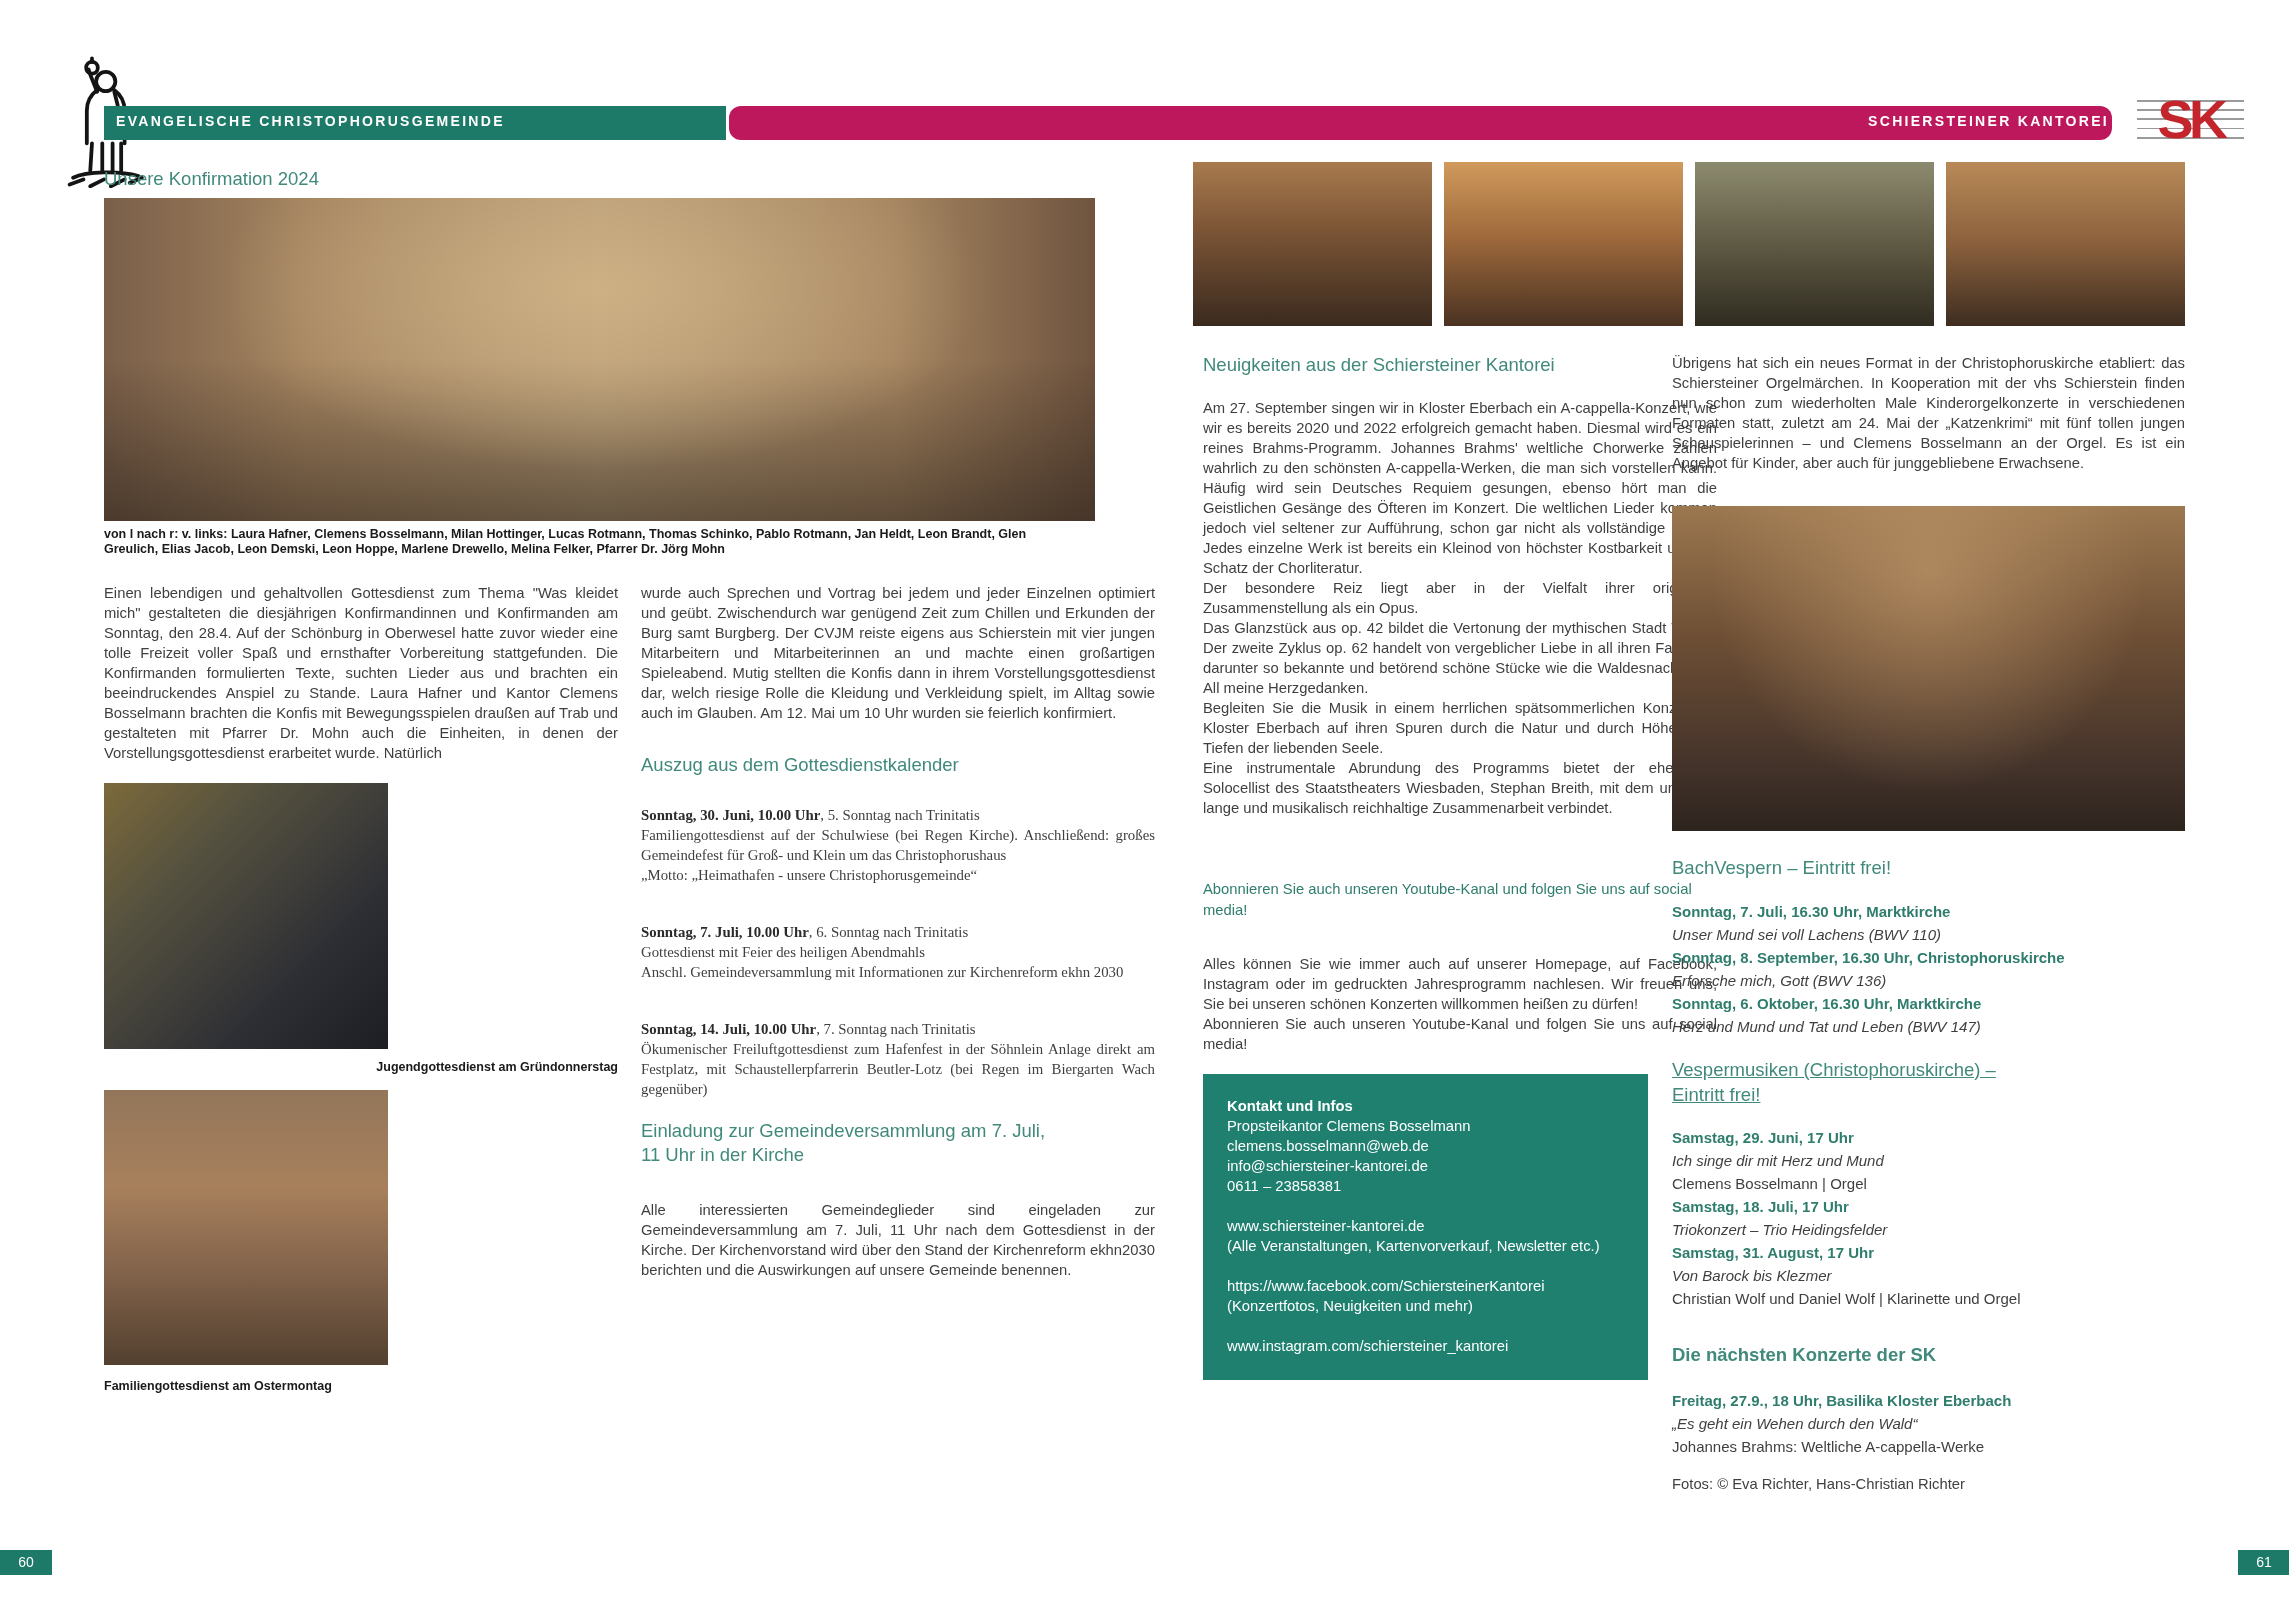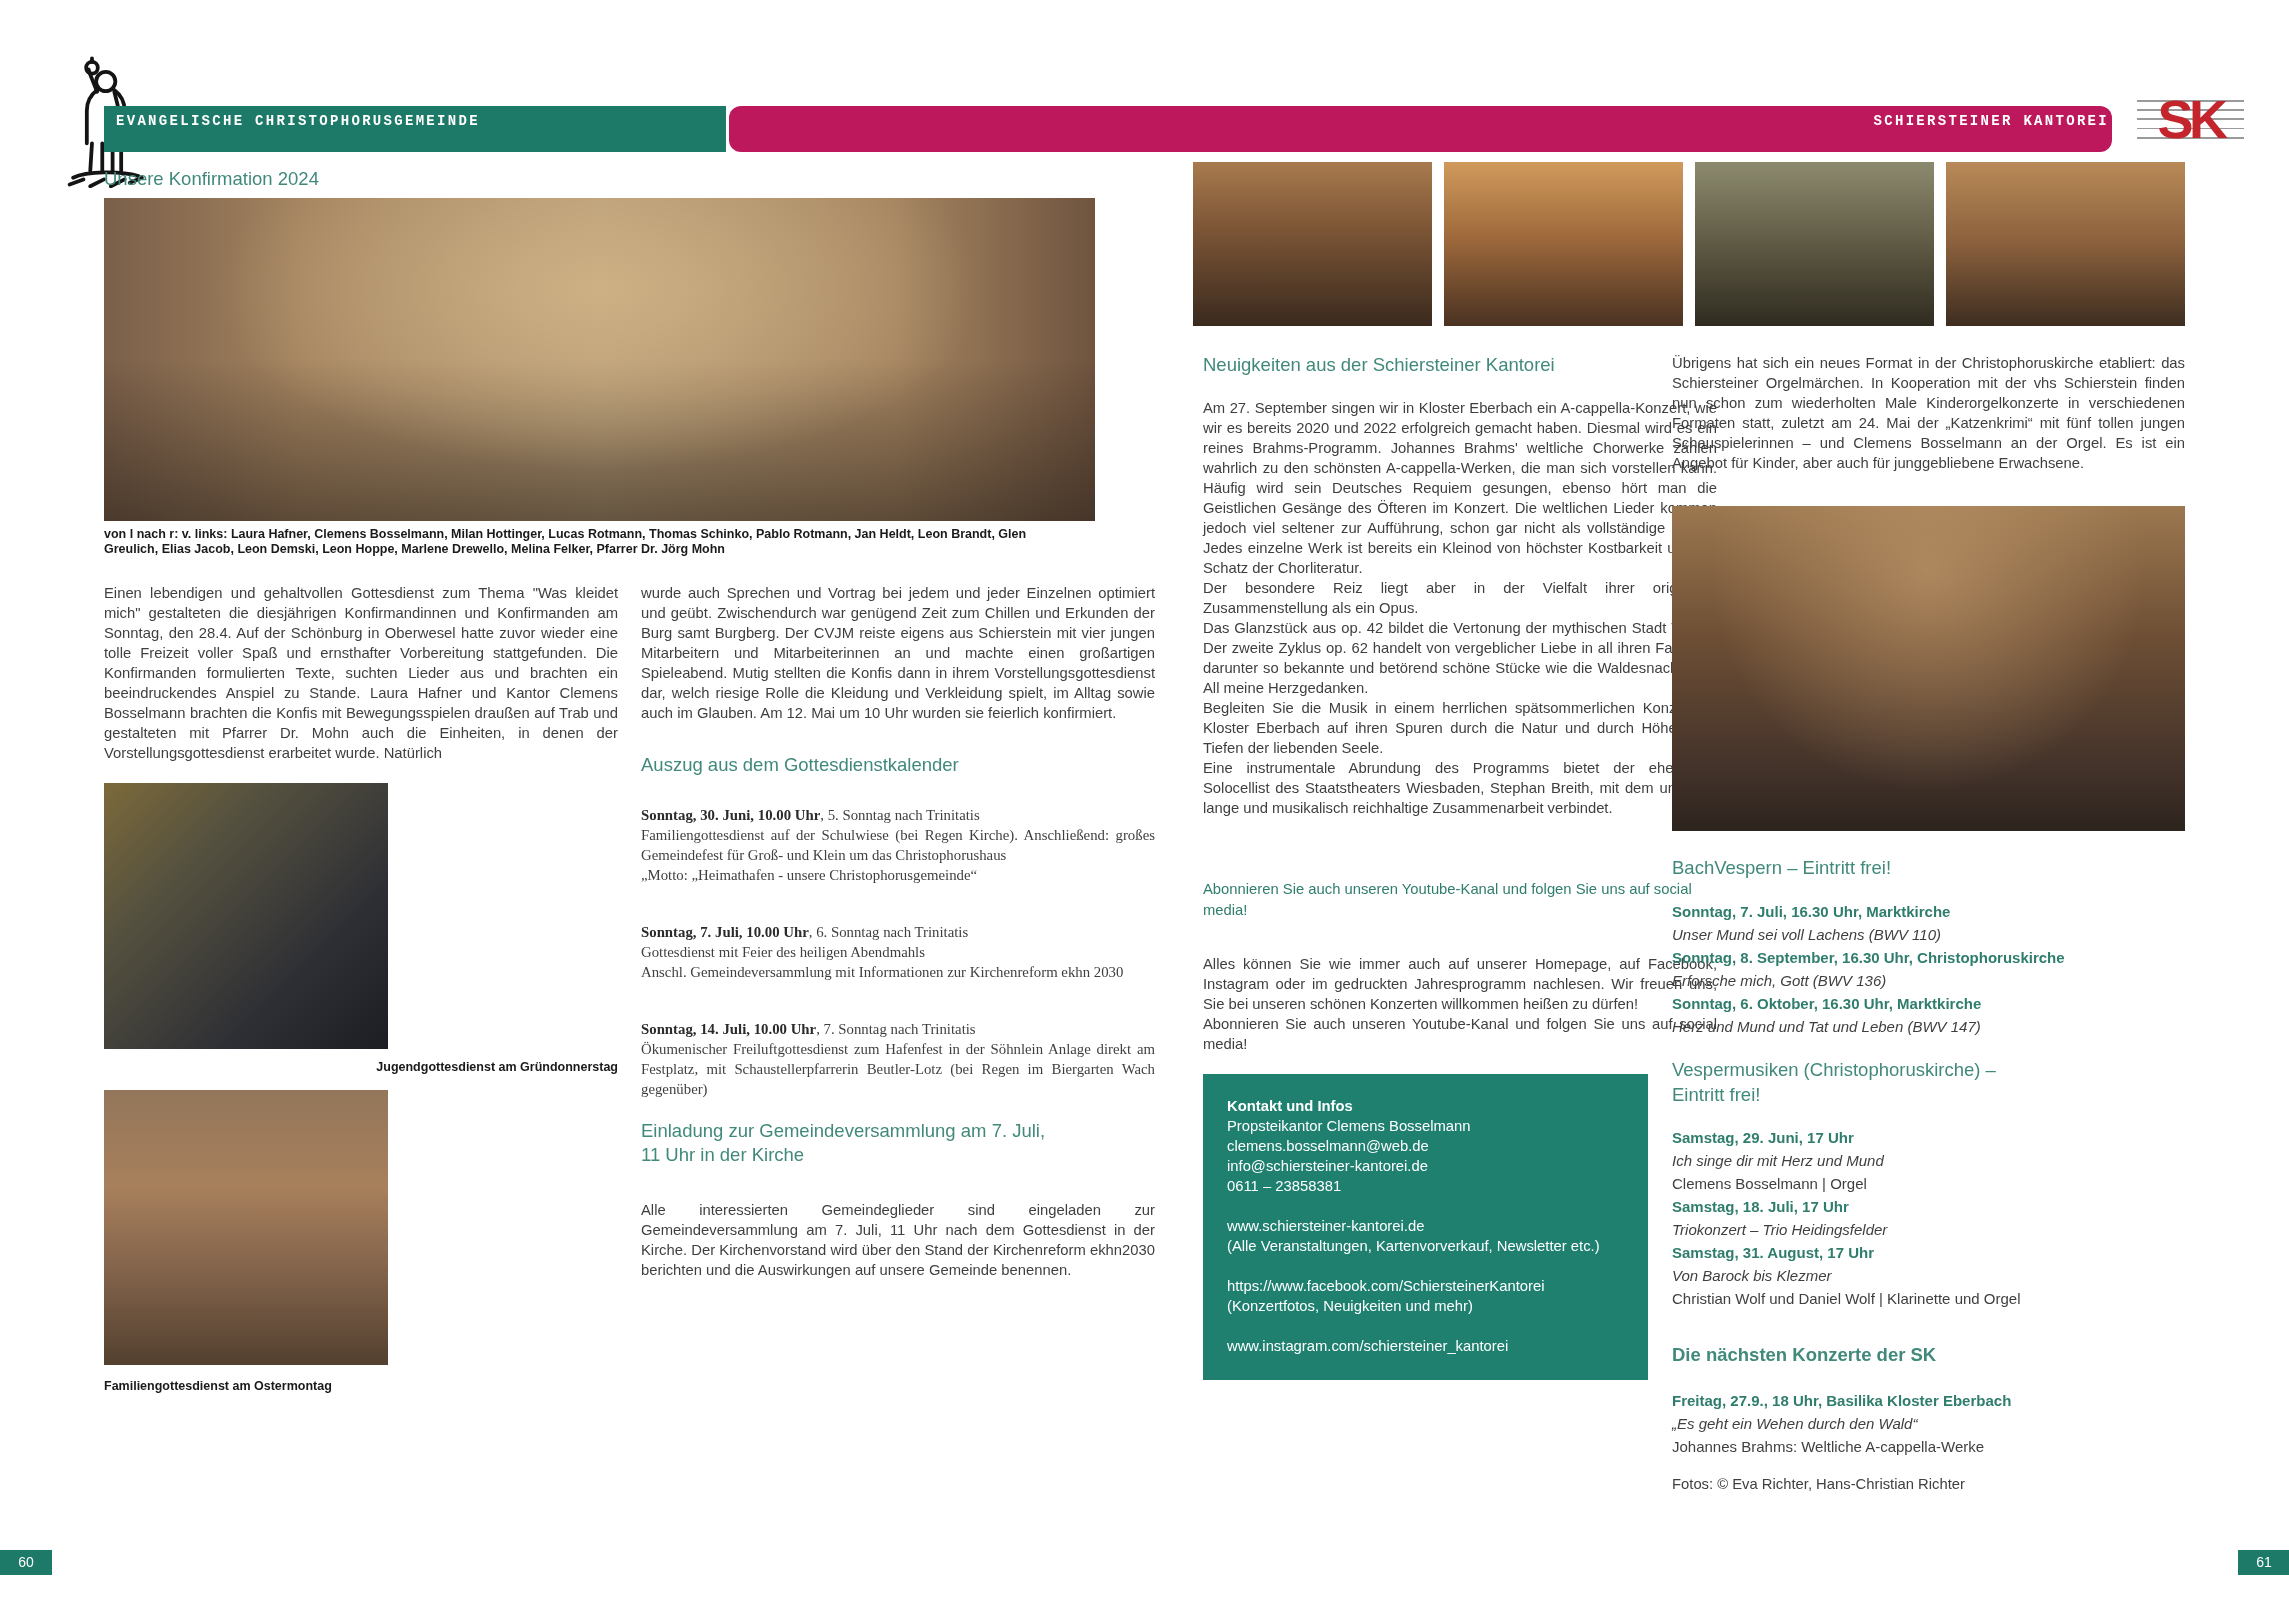--- a/index.html
+++ b/index.html
@@ -1,21 +1,21 @@
 <!DOCTYPE html>
 <html lang="de" style="font-size:14.8px"><head>
 <meta charset="utf-8">
 <style>
   html,body{margin:0;padding:0;background:#ffffff;}
   .canvas{position:relative;width:2290px;height:1619px;background:#ffffff;
           font-family:"Liberation Sans",sans-serif;color:#3f3f3f;overflow:hidden;}
   .abs{position:absolute;}
 
   
-  .bar{height:46px;line-height:30px;color:#ffffff;font-weight:bold;font-size:14px;letter-spacing:2.3px;font-family:Liberation Mono, monospace;}
+  .bar{height:34px;line-height:30px;color:#ffffff;font-weight:bold;font-size:14px;letter-spacing:2.3px;}
   .bar-dark{background:#1e7a68;padding-left:12px;}
   .bar-light{background:#be185d;text-align:right;padding-right:3px;border-radius:12px;}
 
   
   .sk-logo{width:103px;height:54px;}
   .sk-lines{position:absolute;left:-1.8px;right:-1.8px;top:8.3px;height:39px;
             background:repeating-linear-gradient(to bottom,#9a9a9a 0 1.8px,transparent 1.8px 9.2px);}
   .sk-text{position:relative;display:block;text-align:center;font-size:54px;line-height:54px;
            font-weight:bold;color:#c4242b;letter-spacing:-4.6px;}
 
@@ -192,21 +192,21 @@
 
     <div class="ev" style="margin-top:20px;">
       <div class="ev-date">Sonntag, 7. Juli, 16.30 Uhr, Marktkirche</div>
       <div class="ev-work">Unser Mund sei voll Lachens (BWV 110)</div>
       <div class="ev-date">Sonntag, 8. September, 16.30 Uhr, Christophoruskirche</div>
       <div class="ev-work">Erforsche mich, Gott (BWV 136)</div>
       <div class="ev-date">Sonntag, 6. Oktober, 16.30 Uhr, Marktkirche</div>
       <div class="ev-work">Herz und Mund und Tat und Leben (BWV 147)</div>
     </div>
 
-    <h2 class="h-teal" style="margin-top:18.5px;line-height:25px;">
+    <h2 class="h-teal" style="margin-top:18.5px;line-height:25px;text-decoration:underline;">
       <span>Vespermusiken (Christophoruskirche) –</span><br>
       <span>Eintritt frei!</span>
     </h2>
 
     <div class="ev" style="margin-top:19.4px;">
       <div class="ev-date">Samstag, 29. Juni, 17 Uhr</div>
       <div class="ev-work">Ich singe dir mit Herz und Mund</div>
       <div class="ev-perf">Clemens Bosselmann | Orgel</div>
       <div class="ev-date">Samstag, 18. Juli, 17 Uhr</div>
       <div class="ev-work">Triokonzert – Trio Heidingsfelder</div>

